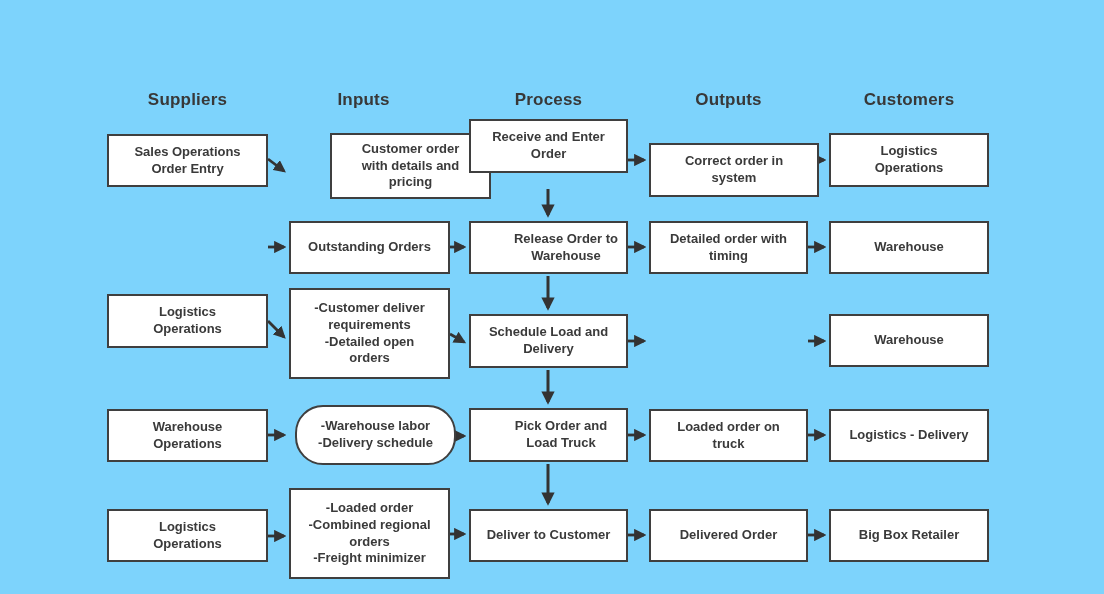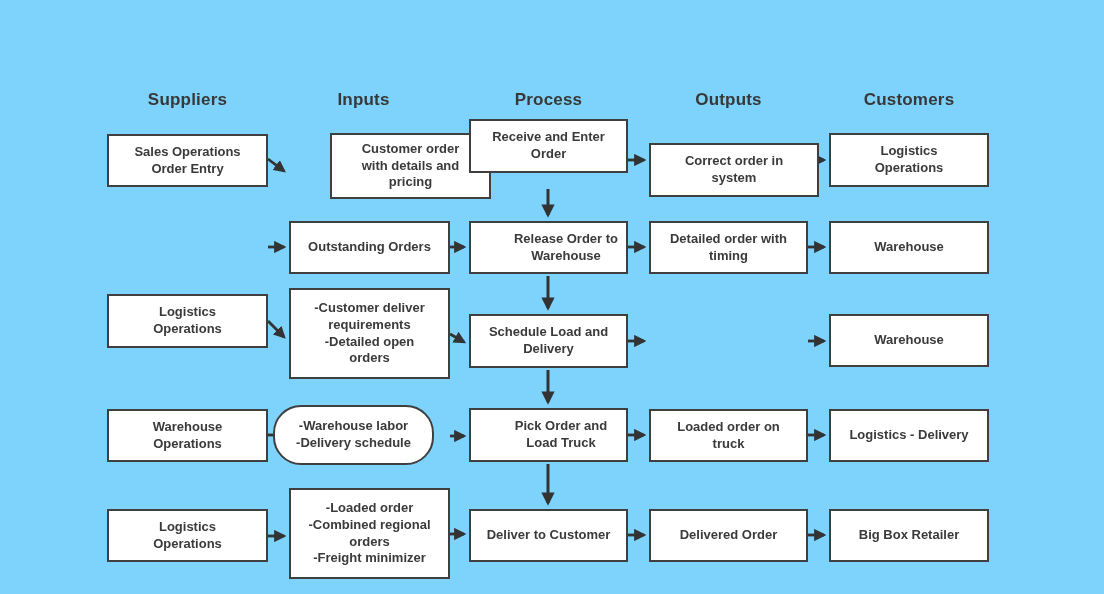--- a/index.html
+++ b/index.html
@@ -118,21 +118,21 @@
   <div class="box" style="left:289px;top:288px;width:161px;height:91px;">-Customer deliver
 requirements
 -Detailed open
 orders</div>
   <div class="box" style="left:469px;top:314px;width:159px;height:54px;">Schedule Load and
 Delivery</div>
   <div class="box" style="left:829px;top:314px;width:160px;height:53px;">Warehouse</div>
 
   <div class="box" style="left:107px;top:409px;width:161px;height:53px;">Warehouse
 Operations</div>
-  <div class="box" style="left:273px;top:405px;width:161px;height:60px;border-radius:28px;">-Warehouse labor
+  <div class="box" style="left:295px;top:405px;width:161px;height:60px;border-radius:28px;">-Warehouse labor
 -Delivery schedule</div>
   <div class="box" style="left:469px;top:408px;width:159px;height:54px;padding-left:28px;">Pick Order and
 Load Truck</div>
   <div class="box" style="left:649px;top:409px;width:159px;height:53px;">Loaded order on
 truck</div>
   <div class="box" style="left:829px;top:409px;width:160px;height:53px;">Logistics - Delivery</div>
 
   <div class="box" style="left:107px;top:509px;width:161px;height:53px;">Logistics
 Operations</div>
   <div class="box" style="left:289px;top:488px;width:161px;height:91px;">-Loaded order

